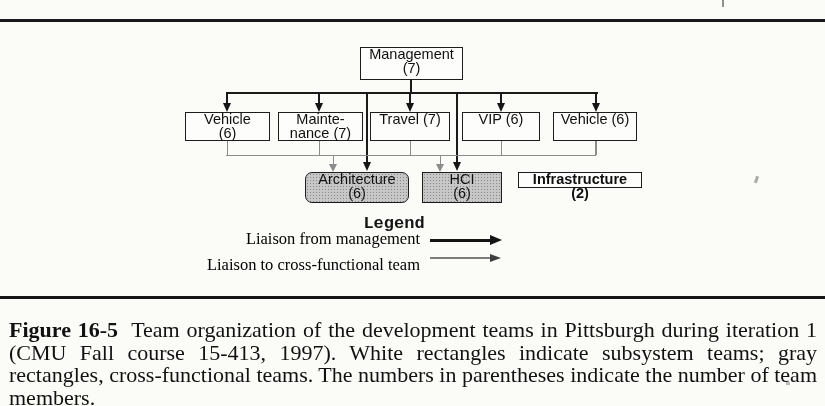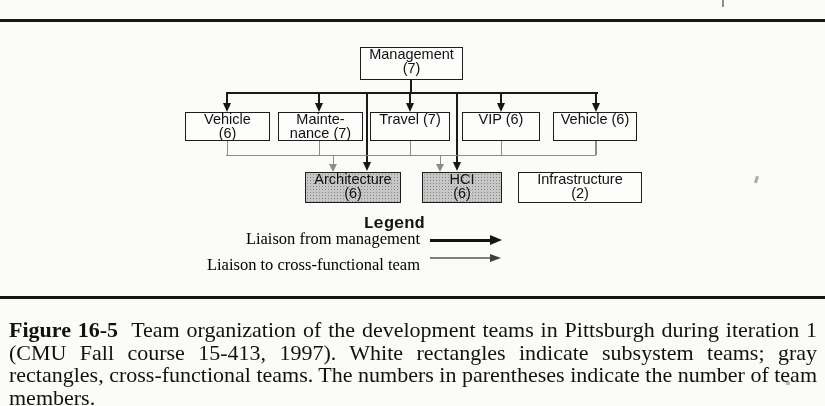--- a/index.html
+++ b/index.html
@@ -98,29 +98,29 @@
   <div class="box" style="left:370px; top:112px; width:80px; height:29px;">
     <span>Travel (7)</span>
   </div>
   <div class="box" style="left:462px; top:112px; width:78px; height:29px;">
     <span>VIP (6)</span>
   </div>
   <div class="box" style="left:553px; top:112px; width:84px; height:29px;">
     <span>Vehicle (6)</span>
   </div>
 
-  <div class="box gray" style="left:305px; top:172px; width:96px; height:31px;">
+  <div class="box gray" style="left:305px; top:172px; width:104px; height:31px;border-radius:7px;">
     <span>Architecture</span>
     <span>(6)</span>
   </div>
   <div class="box gray" style="left:422px; top:172px; width:80px; height:31px;">
     <span>HCI</span>
     <span>(6)</span>
   </div>
-  <div class="box" style="left:518px; top:172px; width:124px; height:31px;">
+  <div class="box" style="left:518px; top:172px; width:124px; height:16px;font-weight:bold;">
     <span>Infrastructure</span>
     <span>(2)</span>
   </div>
 
   <div class="legend-title">Legend</div>
 
   <div class="legend-label" style="left:230px; top:230px; width:190px;">Liaison from management</div>
   <div class="arrow-shaft" style="left:430px; top:239px; width:61px; height:2.5px; background:#141414;"></div>
   <div class="arrow-head-right" style="left:490px; top:234.5px; border-top:5.5px solid transparent; border-bottom:5.5px solid transparent; border-left:12px solid #141414;"></div>
 

